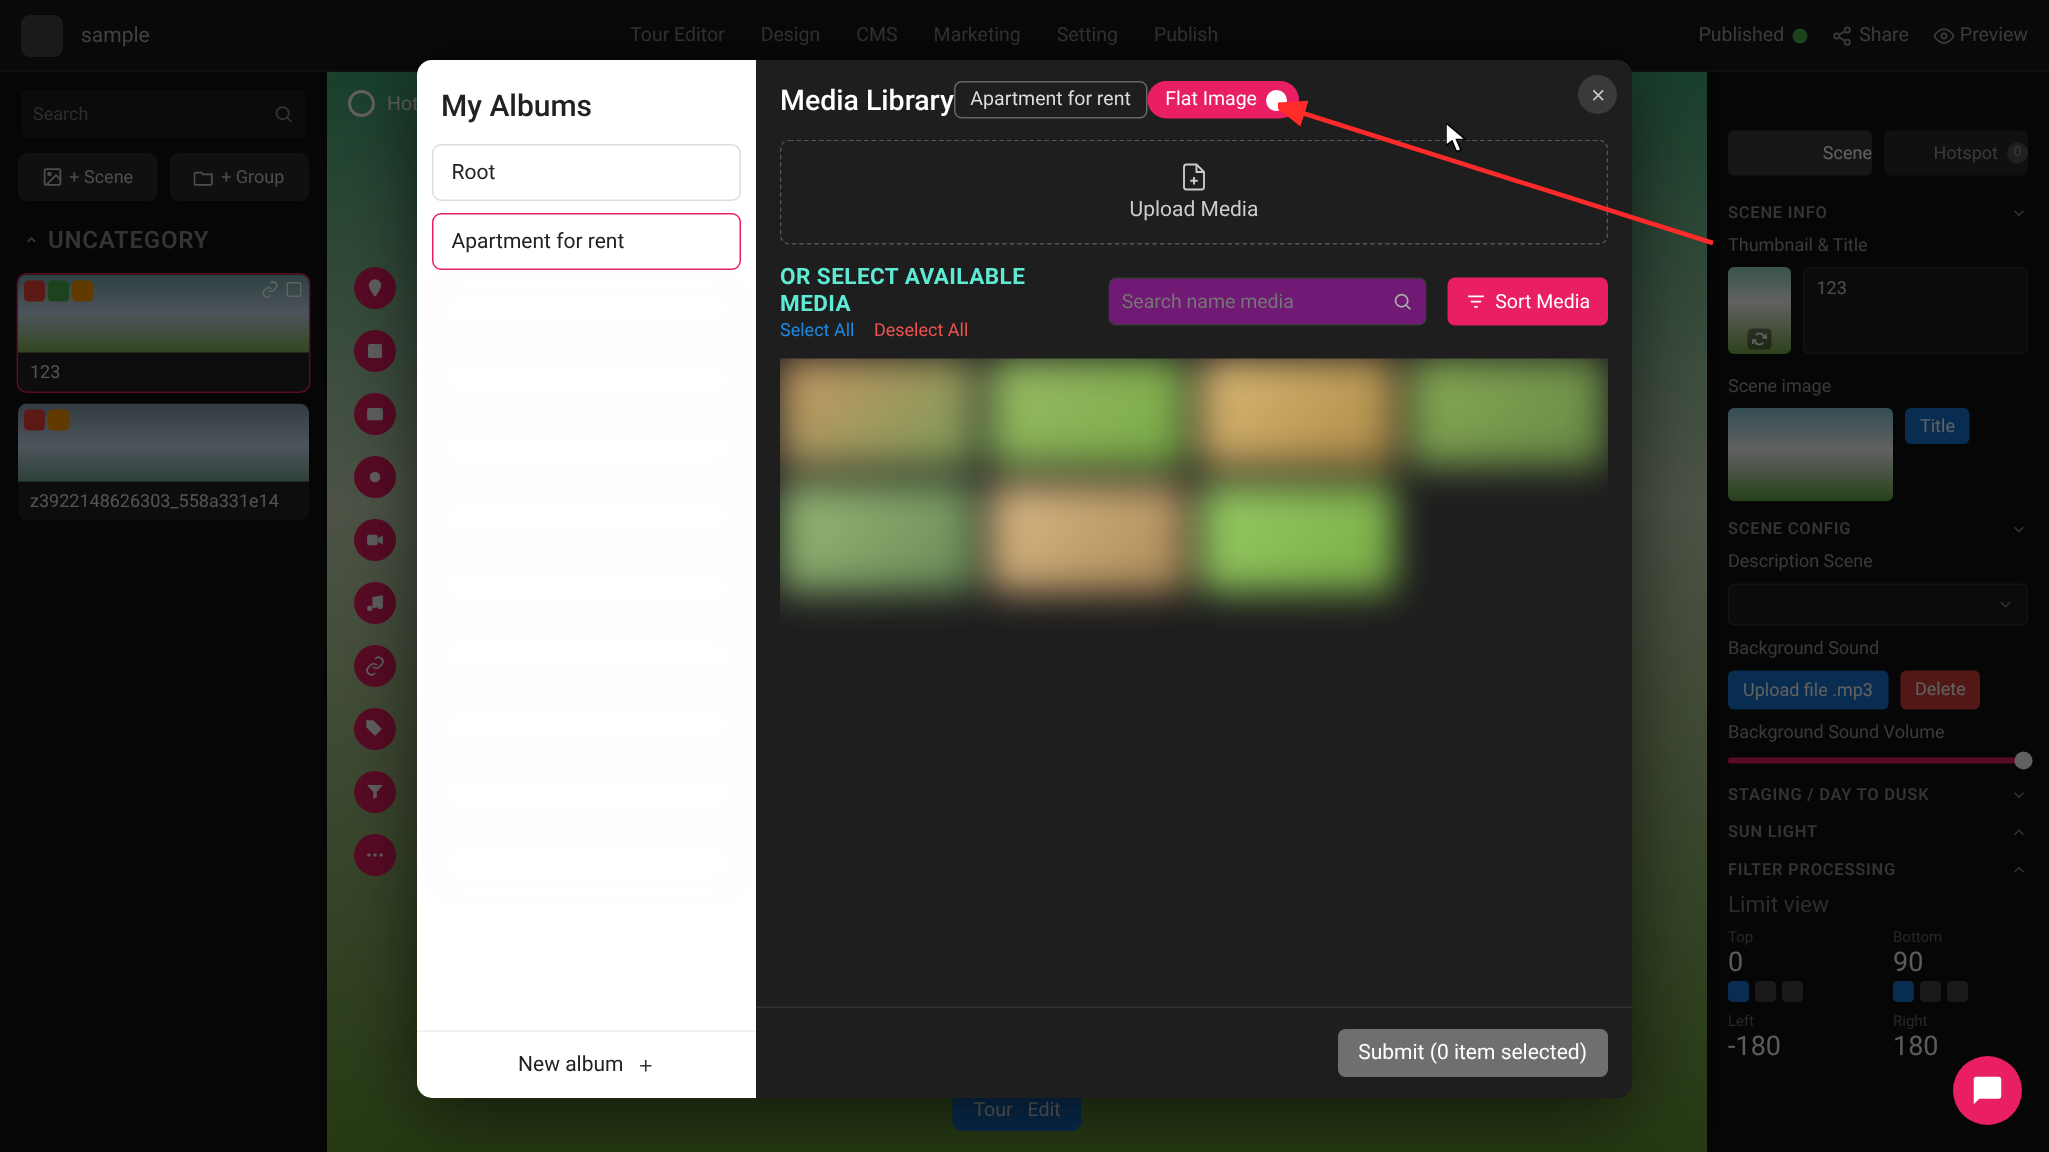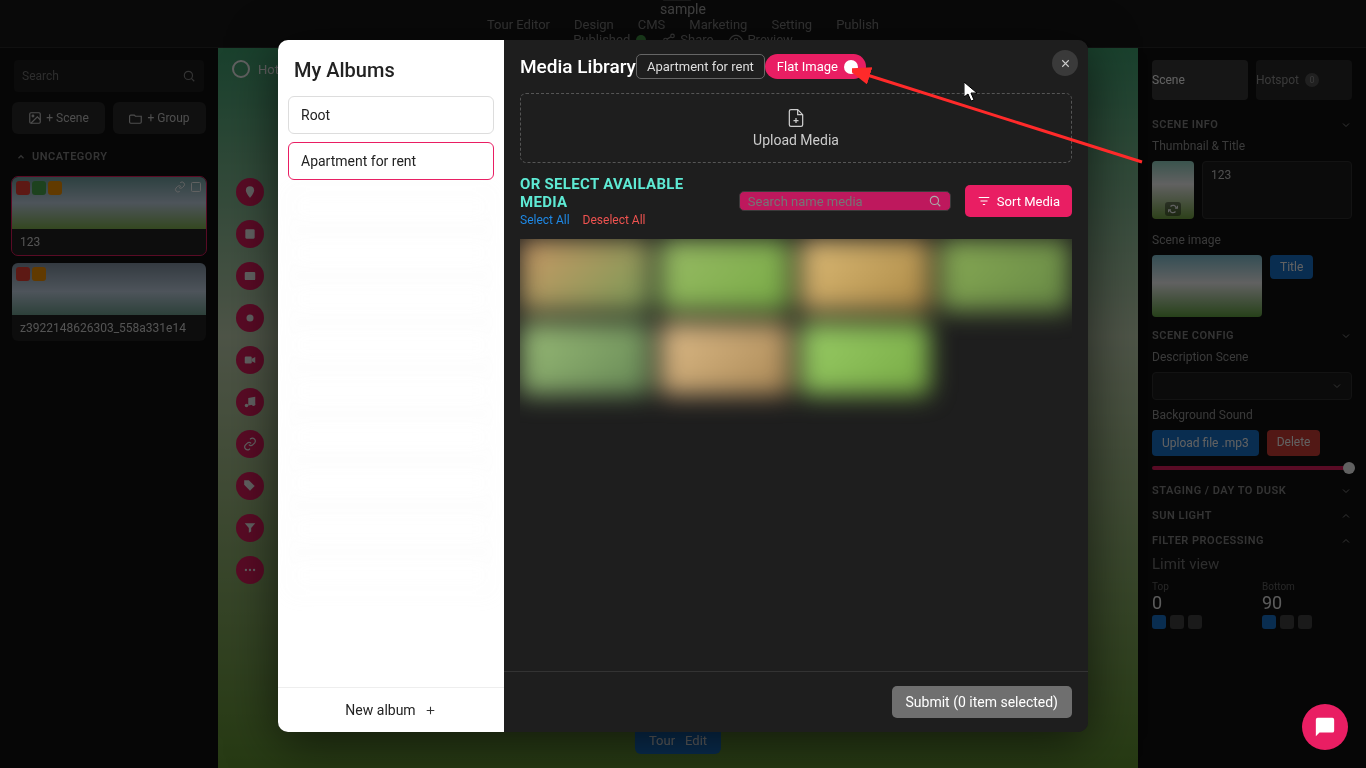--- a/index.html
+++ b/index.html
@@ -1,48 +1,48 @@
 <!DOCTYPE html>
 <html><head>
 <meta charset="utf-8">
 <style>
 * { margin: 0; padding: 0; box-sizing: border-box; font-family: -apple-system, BlinkMacSystemFont, "Segoe UI", Roboto, sans-serif; }
 body { width: 1366px; height: 768px; background: #1a1a1a; color: #ccc; overflow: hidden; position: relative; }
 
 
-.topbar { height: 48px; display: flex; align-items: center; padding: 0 14px; border-bottom: 1px solid #2a2a2a; flex-direction: column; }
+.topbar { height: 48px; display: flex; align-items: center; padding: 0 14px; border-bottom: 1px solid #2a2a2a; }
 .topbar .logo { width: 28px; height: 28px; background: #444; border-radius: 6px; margin-right: 12px; }
 .topbar .file { color: #aaa; font-size: 14px; }
 .topbar .tabs { flex: 1; display: flex; justify-content: center; gap: 24px; font-size: 13px; color: #888; }
 .topbar .tabs span { cursor: pointer; }
 .topbar .right { display: flex; align-items: center; gap: 16px; font-size: 13px; color: #999; }
 .topbar .pub { display:flex; align-items:center; gap:6px;}
 .topbar .dot { width:10px;height:10px;border-radius:50%;background:#4caf50;}
 .topbar .ico { width:14px;height:14px;display:inline-block; }
 
 
 .left { position: absolute; top: 48px; left: 0; width: 218px; bottom: 0; background: #111; padding: 8px; }
 .left .search { position:relative; height: 32px; background: #1d1d1d; border-radius:4px; margin:4px 6px 10px; display:flex;align-items:center;padding:0 8px; color:#777; font-size:12px;}
 .left .search svg{position:absolute;right:8px;}
 .left .btns { display:flex; gap:8px; padding:0 4px 10px;}
 .left .btn { flex:1; height:32px; background:#2a2a2a; border-radius:6px; display:flex;align-items:center;justify-content:center;font-size:12px;color:#ccc;gap:4px;}
-.left .cat { display:flex;align-items:center;gap:6px;padding:6px 8px;color:#888;font-size:11px;font-weight:600;letter-spacing:.5px;}
+.left .cat { display:flex;align-items:center;gap:6px;padding:6px 8px;color:#888;font-size:16px;font-weight:600;letter-spacing:.5px;}
 .left .card { margin:8px 4px; border-radius:6px; overflow:hidden; background:#222; }
 .left .card.active{outline:1px solid #e91e63;}
 .left .thumb { height:52px; background:linear-gradient(180deg,#7aa 0%,#cde 50%,#8b5 100%); position:relative;}
 .left .chips{position:absolute;top:4px;left:4px;display:flex;gap:2px;}
 .left .chip{width:14px;height:14px;border-radius:3px;}
 .left .bricons{position:absolute;top:4px;right:4px;display:flex;gap:4px;color:#fff;}
 .left .label{padding:6px 8px;font-size:12px;color:#ddd;white-space:nowrap;overflow:hidden;text-overflow:ellipsis;}
 
 
 .right-panel{position:absolute;top:48px;right:0;width:228px;bottom:0;background:#111;padding:12px 0;color:#999;font-size:12px;overflow:hidden;}
 .right-panel .row{padding:4px 14px;}
 .right-panel .tabrow{display:flex;gap:8px;padding:0 14px 10px;}
-.right-panel .tabbtn{flex:1;height:40px;background:#2a2a2a;border-radius:4px;display:flex;align-items:center;justify-content:flex-start;font-size:12px;}
+.right-panel .tabbtn{flex:1;height:30px;background:#2a2a2a;border-radius:4px;display:flex;align-items:center;justify-content:flex-end;font-size:12px;margin-top:27px;}
 .right-panel .tabbtn.active{background:#3b3b3b;color:#fff;}
 .right-panel .tabbtn .badge{margin-left:6px;background:#555;width:14px;height:14px;border-radius:50%;font-size:9px;display:inline-flex;align-items:center;justify-content:center;}
 .right-panel .sect{padding:8px 14px 4px;font-size:11px;color:#888;font-weight:600;letter-spacing:.5px;display:flex;justify-content:space-between;align-items:center;}
 .right-panel .thumbtitle{display:flex;gap:8px;padding:4px 14px;}
 .right-panel .thumbox{width:42px;height:58px;background:#2b4;border-radius:4px;position:relative;overflow:hidden;background:linear-gradient(180deg,#9dc 0%,#fff 40%,#7a4 100%);}
 .right-panel .thumbox .refresh{position:absolute;bottom:3px;left:50%;transform:translateX(-50%);color:#fff;background:rgba(0,0,0,.4);border-radius:3px;width:16px;height:14px;display:flex;align-items:center;justify-content:center;}
 .right-panel .titlein{flex:1;height:58px;background:#1d1d1d;border:1px solid #333;border-radius:4px;padding:6px 8px;font-size:12px;color:#ccc;}
 .right-panel .sceneimg{padding:4px 14px;display:flex;gap:8px;align-items:flex-start;}
 .right-panel .sceneimg .preview{width:110px;height:62px;border-radius:4px;background:linear-gradient(180deg,#8cd 0%,#fff 45%,#6a4 100%);}
 .right-panel .chgbtn{background:#1976d2;color:#fff;border-radius:4px;padding:5px 10px;font-size:12px;}
@@ -88,21 +88,21 @@
 .modal .flatpill{background:#e91e63;border-radius:14px;padding:5px 8px 5px 12px;font-size:13px;color:#fff;display:flex;align-items:center;gap:6px;}
 .modal .flatpill .sw{width:14px;height:14px;border-radius:50%;background:#fff;}
 .modal .close{position:absolute;top:10px;right:10px;width:26px;height:26px;border-radius:50%;background:#3a3a3a;display:flex;align-items:center;justify-content:center;color:#ccc;cursor:pointer;}
 .modal .upload{margin:0 16px;border:1px dashed #555;border-radius:6px;height:70px;display:flex;flex-direction:column;align-items:center;justify-content:center;gap:4px;color:#ccc;font-size:14px;}
 .modal .selrow{padding:12px 16px 6px;display:flex;align-items:center;gap:14px;}
 .modal .selrow .left-s{flex:1;}
 .modal .selrow .lbl{font-size:15px;font-weight:700;color:#5eead4;letter-spacing:.3px;}
 .modal .selrow .links{font-size:12px;margin-top:2px;}
 .modal .selrow .links .sa{color:#1e88e5;cursor:pointer;}
 .modal .selrow .links .da{color:#ef5350;margin-left:10px;cursor:pointer;}
-.modal .srch{width:212px;height:20px;background:#be185d;border:1px solid #3a3a3a;border-radius:5px;display:flex;align-items:center;padding:0 8px;color:#888;font-size:13px;position:relative;}
+.modal .srch{width:212px;height:32px;background:#701a75;border:1px solid #3a3a3a;border-radius:5px;display:flex;align-items:center;padding:0 8px;color:#888;font-size:13px;position:relative;}
 .modal .srch input{background:transparent;border:none;color:#ccc;outline:none;width:100%;font-size:13px;}
 .modal .srch svg{position:absolute;right:8px;}
 .modal .sortbtn{height:32px;background:#e91e63;color:#fff;border-radius:5px;padding:0 12px;display:flex;align-items:center;gap:6px;font-size:13px;cursor:pointer;}
 .modal .grid{flex:1;margin:6px 16px 0;overflow:hidden;}
 .modal .gridblur{filter:blur(12px);width:100%;}
 .modal .gridblur .r{display:flex;gap:10px;margin-bottom:12px;}
 .modal .gridblur .t{width:130px;height:72px;border-radius:6px;}
 .modal .foot{padding:14px 16px;border-top:1px solid #333;text-align:right;}
 .modal .submit{background:#6f6f6f;color:#fff;border-radius:5px;padding:8px 14px;font-size:14px;display:inline-block;cursor:pointer;}
 
@@ -325,20 +325,21 @@
   <div class="selbox">
       <svg width="12" height="12" viewBox="0 0 24 24" fill="none" stroke="#888" stroke-width="2">
         <path d="M6 9l6 6 6-6"></path>
       </svg>
     </div>
   <div class="row">Background Sound</div>
   <div class="smbtns">
     <div class="upbtn">Upload file .mp3</div>
     <div class="delbtn">Delete</div>
   </div>
+  <div class="row">Background Sound Volume</div>
   <div class="slider">
       <div class="knob"></div>
     </div>
   <div class="sect">
       <span>STAGING / DAY TO DUSK</span>
       <svg width="12" height="12" viewBox="0 0 24 24" fill="none" stroke="#888" stroke-width="2">
         <path d="M6 9l6 6 6-6"></path>
       </svg>
     </div>
   <div class="sect">
@@ -367,20 +368,30 @@
     <div class="numcol">
         <div class="lbl">Bottom</div>
         <div class="val">90</div>
         <div class="icos">
           <span></span>
           <span class="g"></span>
           <span class="g"></span>
         </div>
       </div>
   </div>
+  <div class="numgrid">
+    <div class="numcol">
+        <div class="lbl">Left</div>
+        <div class="val">-180</div>
+      </div>
+    <div class="numcol">
+        <div class="lbl">Right</div>
+        <div class="val">180</div>
+      </div>
+  </div>
 </div>
 
 <div class="dim"></div>
 
 <div class="modal">
   <div class="albums">
     <h2>My Albums</h2>
     <div class="list">
       <div class="album-item">Root</div>
       <div class="album-item active">Apartment for rent</div>

